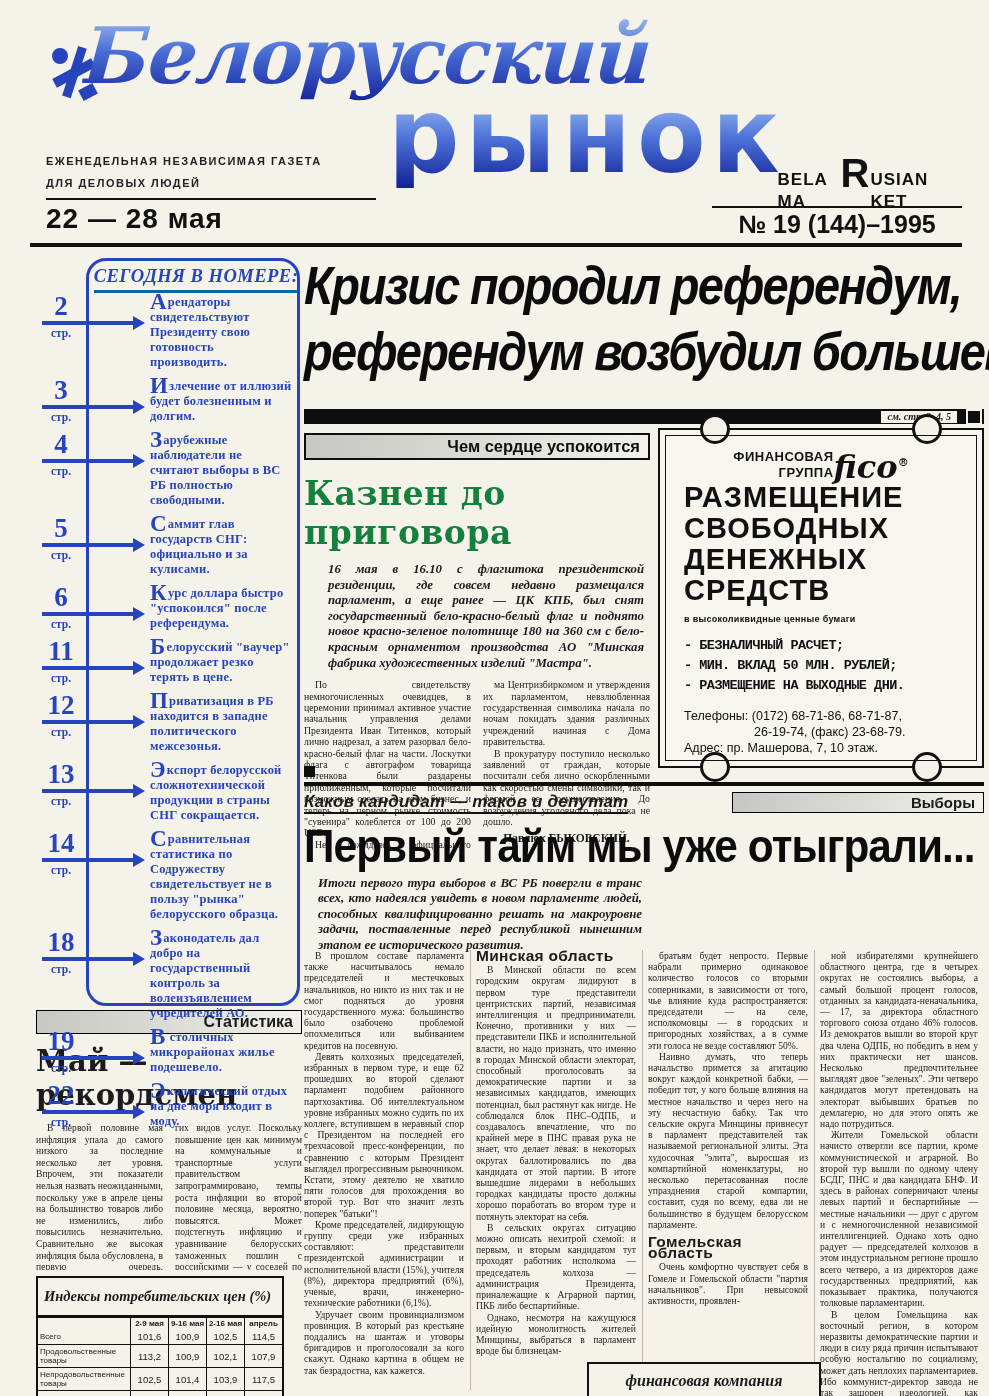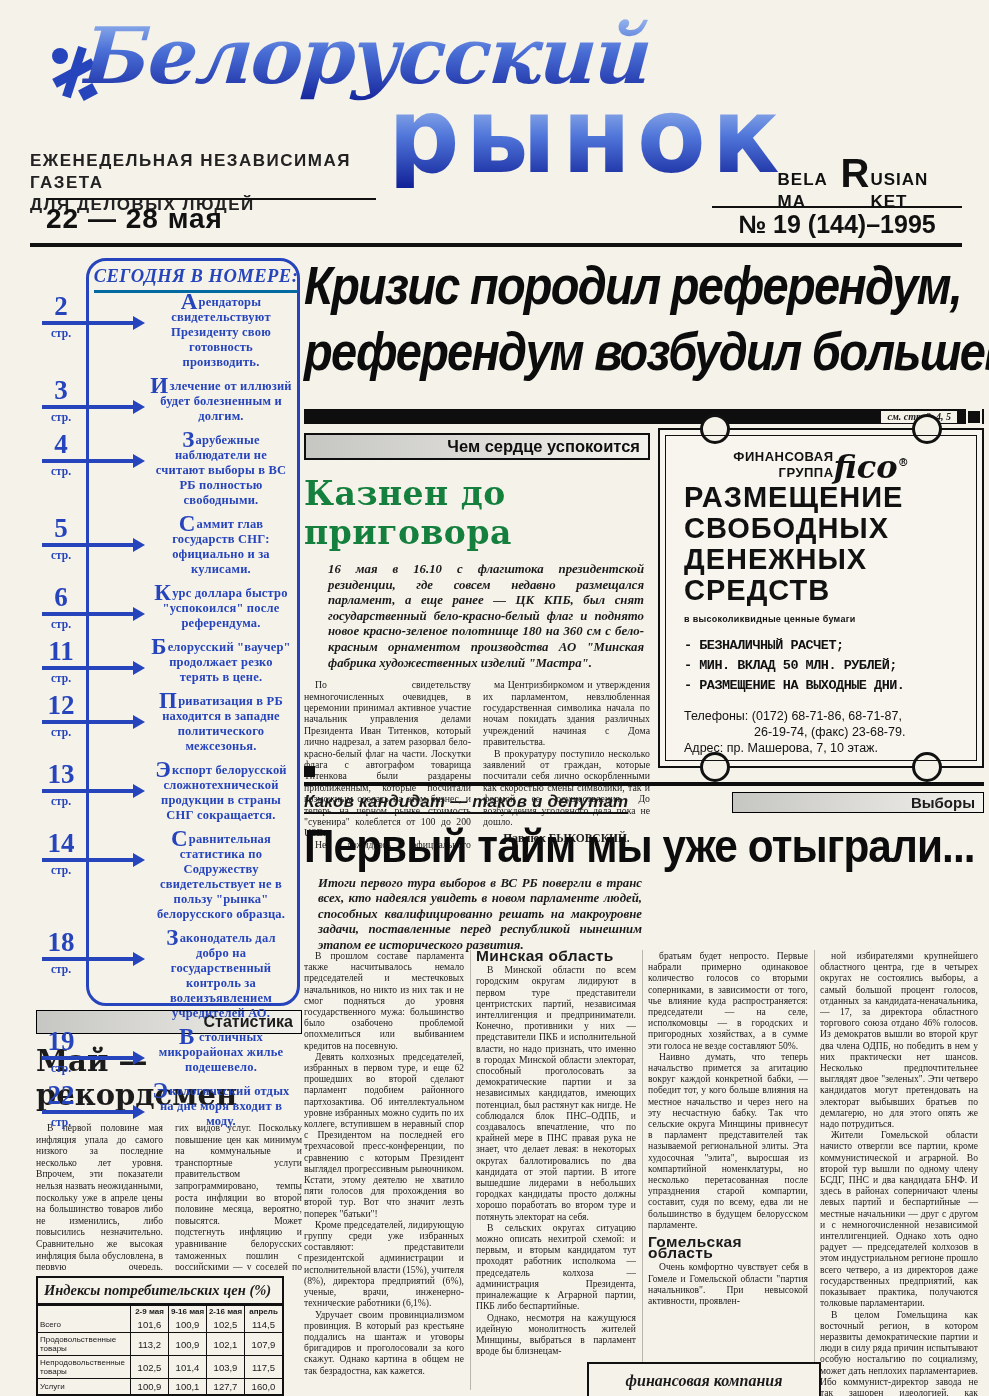--- a/index.html
+++ b/index.html
@@ -12,22 +12,22 @@
   .logo-w1{position:absolute;left:84px;top:10px;font-family:"DejaVu Serif",serif;
     font-style:italic;font-weight:800;font-size:78px;letter-spacing:-2px;
     background:linear-gradient(to bottom,#a9c6f2 0%,#4a6fd6 45%,#16259c 100%);
     -webkit-background-clip:text;background-clip:text;color:transparent;
     text-shadow:none;transform:skewX(-4deg);}
   .logo-w2{position:absolute;left:388px;top:86px;font-family:"DejaVu Sans",sans-serif;
     font-weight:900;font-size:100px;letter-spacing:6px;line-height:1;
     background:linear-gradient(to bottom,#bcd4f4 0%,#5076da 50%,#101f96 100%);
     -webkit-background-clip:text;background-clip:text;color:transparent;
     transform:scaleY(1.05);}
-  .taglines{position:absolute;left:30px;top:150px;width:340px;
-    font-family:"Liberation Sans",sans-serif;font-size:17px;font-weight:600;
+  .taglines{position:absolute;left:46px;top:150px;width:340px;
+    font-family:"Liberation Sans",sans-serif;font-size:11px;font-weight:600;
     letter-spacing:1.5px;line-height:22px;color:#222;}
   .tagline-rule{position:absolute;left:46px;top:198px;width:330px;height:2px;background:#111;}
   .date-range{position:absolute;left:46px;top:203px;font-family:"Liberation Sans",sans-serif;
     font-size:28px;font-weight:800;letter-spacing:1px;color:#111;}
   .eng-block{position:absolute;left:745px;top:158px;width:220px;
     font-family:"Liberation Sans",sans-serif;font-weight:800;color:#111;}
   .eng-row{display:flex;justify-content:center;align-items:flex-end;line-height:1;}
   .eng-small{font-size:17px;letter-spacing:1px;}
   .eng-bigR{font-size:40px;line-height:30px;margin:0 1px;}
   .eng-left{width:62px;}
@@ -45,21 +45,21 @@
     font-size:18.5px;letter-spacing:.5px;}
   .toc-title span{border-bottom:3px solid #0369a1;padding-bottom:4px;}
   .toc-item{position:relative;padding:2px 8px 7px 114px;min-height:50px;}
   .toc-num{position:absolute;left:2px;top:0;width:46px;text-align:center;font-weight:800;}
   .toc-num .num{font-size:27px;line-height:26px;}
   .toc-num .str{font-size:11.5px;margin-top:8px;font-weight:700;}
   .toc-arrow{position:absolute;left:6px;top:28px;width:92px;height:3.5px;background:#2644bb;}
   .toc-arrow::after{content:"";position:absolute;right:-11px;top:-5.2px;
     border-left:12px solid #2644bb;border-top:7px solid transparent;border-bottom:7px solid transparent;}
   .toc-text{margin:0;font-size:12.5px;font-weight:700;line-height:15px;letter-spacing:.2px;
-    text-align:center;}
+    text-align:left;}
   .toc-text .dropcap{font-size:23px;font-weight:900;line-height:12px;vertical-align:-3px;margin-right:1px;}
 
   
   .main-headline{position:absolute;left:304px;top:252px;width:680px;
     font-family:"Liberation Sans",sans-serif;font-style:italic;font-weight:800;
     font-size:54px;line-height:66px;letter-spacing:-2px;color:#0c0c0c;
     transform:scaleX(.87);transform-origin:left top;white-space:nowrap;}
   .headline-bar{position:absolute;left:304px;top:409px;width:680px;height:15px;background:#0e0e0e;}
   .see-pages{position:absolute;right:26px;top:1px;background:#f5f2ea;border:1px solid #0e0e0e;
     font-size:10px;font-style:italic;font-weight:700;padding:0 6px;line-height:12px;}
@@ -141,21 +141,21 @@
   
   .stats{position:absolute;left:36px;top:1010px;width:266px;height:380px;}
   .stats-badge{border:1.5px solid #000;background:linear-gradient(to right,#c6c6c2,#f2f1ec);
     font-family:"Liberation Sans",sans-serif;font-weight:800;font-size:16px;text-align:right;
     padding:2px 8px;}
   .stats-headline{margin-top:10px;font-family:"DejaVu Serif",serif;font-weight:700;font-size:29px;}
   .stats-cols{margin-top:10px;height:148px;}
   .stats-col{font-size:9.6px;line-height:11.6px;}
   .price-table{margin-top:6px;border:2px solid #111;width:248px;font-family:"Liberation Sans",sans-serif;}
   .pt-title{font-family:"Liberation Serif",serif;font-style:italic;font-weight:800;font-size:14.5px;
-    padding:4px 6px;border-bottom:2px solid #111;}
+    padding:10px 6px;border-bottom:2px solid #111;}
   .pt-row{display:grid;grid-template-columns:92px repeat(4,1fr);border-top:1px solid #111;}
   .pt-row:first-of-type{border-top:none;}
   .pt-cell{border-left:1px solid #111;padding:2px 2px;font-size:9.5px;text-align:center;
     display:flex;align-items:center;justify-content:center;}
   .pt-label{border-left:none;font-size:8px;text-align:left;justify-content:flex-start;line-height:9px;}
   .pt-head .pt-cell{font-weight:800;font-size:8px;padding:1px;}
 </style>
 </head>
 <body>
 

